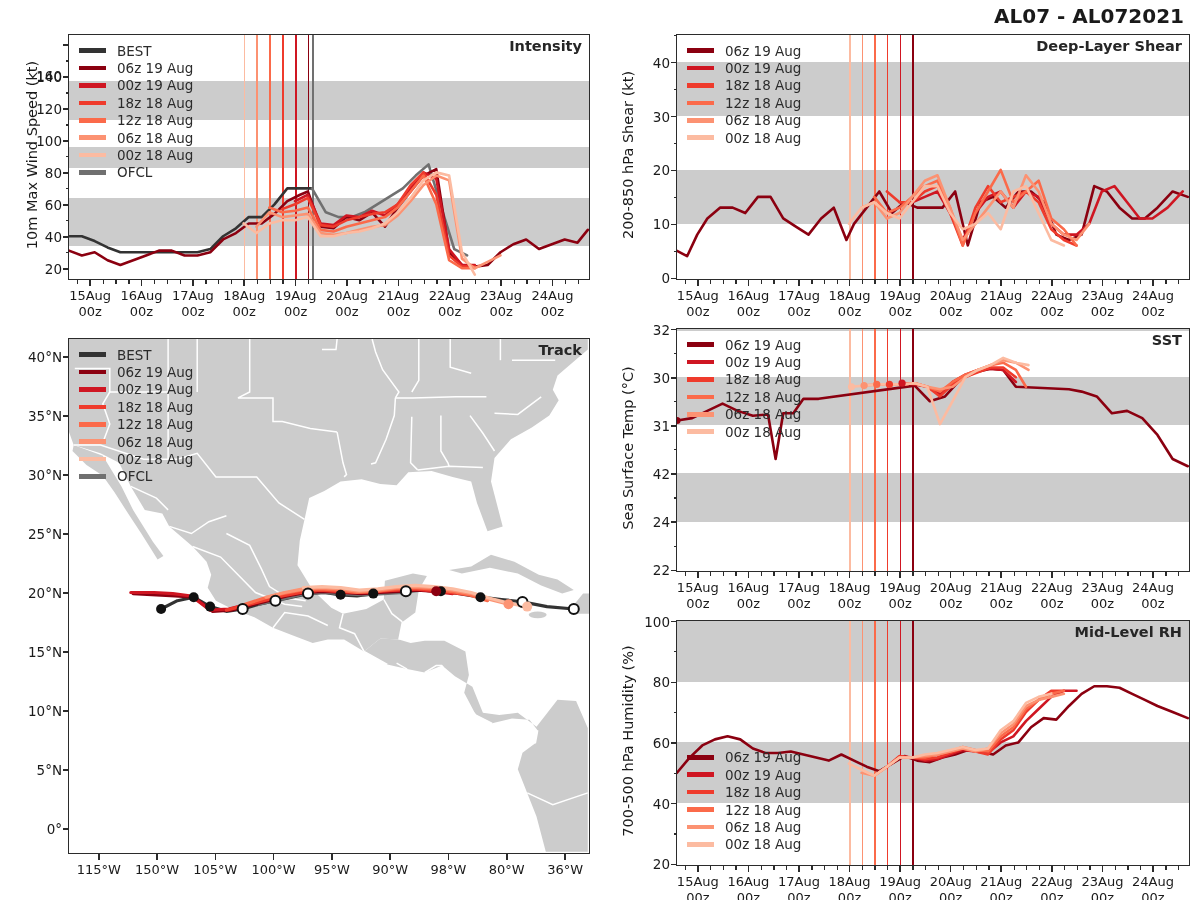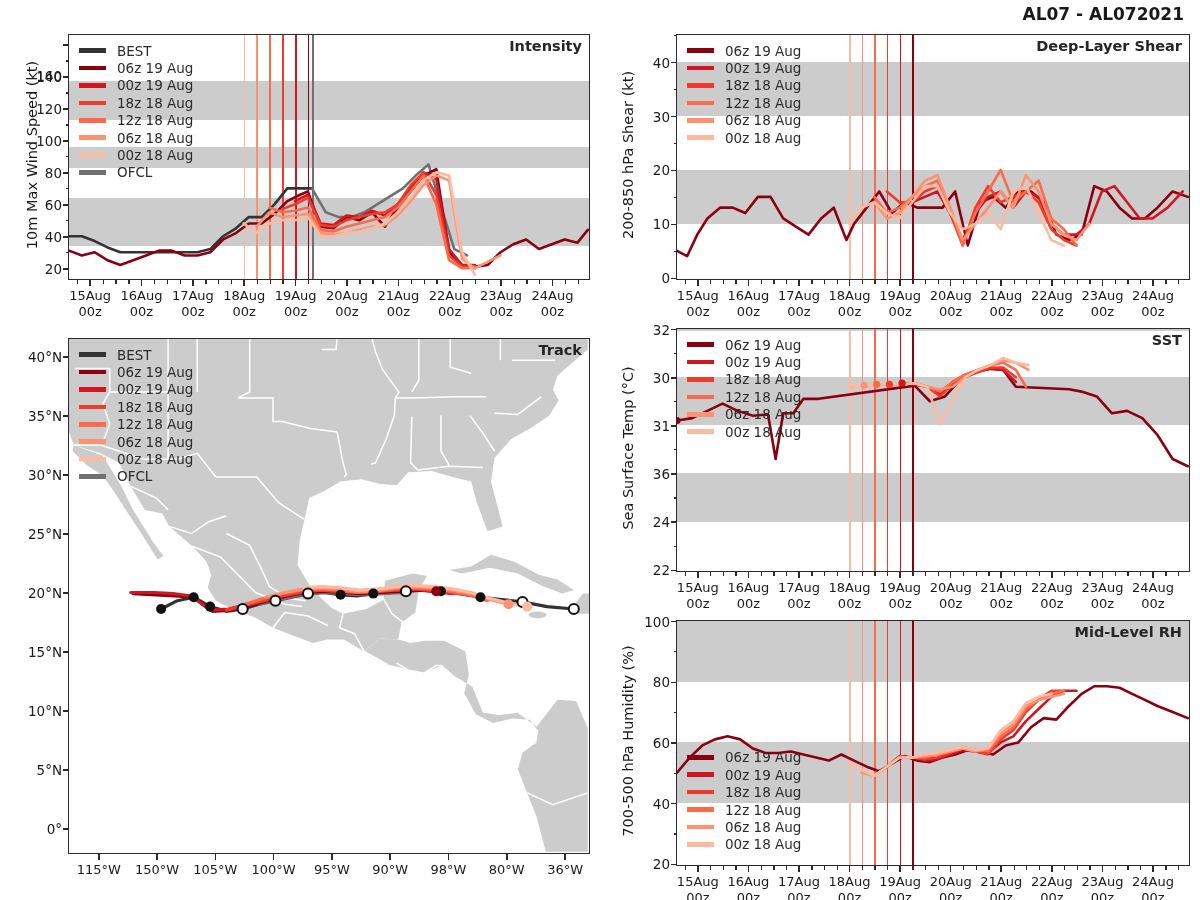--- a/index.html
+++ b/index.html
@@ -14,21 +14,21 @@
   #root { position: relative; width: 1200px; height: 900px; }
 
   
   .hdr-left {
     position: absolute; left: 18px; top: 2px;
     font-size: 21px; font-weight: bold; color: #1a1a1a;
     letter-spacing: -0.2px;
   }
   .hdr-right {
     position: absolute; right: 16px; top: 4px;
-    font-size: 17px; font-weight: bold; color: #1a1a1a;
+    font-size: 20px; font-weight: bold; color: #1a1a1a;
   }
 
   
   .panel { position: absolute; }
   .plotbox {
     position: absolute; left: 0; top: 0; right: 0; bottom: 0;
     border: 1.6px solid #2b2b2b;
     background: #ffffff;
     overflow: hidden;
   }
@@ -388,21 +388,21 @@
             <div class="lgrow">
               <span class="lgline" style="background: rgb(252, 187, 161);"></span>
               <span class="lglab">00z 18 Aug</span>
             </div>
           </div>
         </div>
         <div class="ytick" style="top: 242.4px; right: 514px; width: 64px;">22</div>
         <div class="ytickmark" style="top: 241.6px; left: -5px;"></div>
         <div class="ytick" style="top: 194.24px; right: 514px; width: 64px;">24</div>
         <div class="ytickmark" style="top: 193.44px; left: -5px;"></div>
-        <div class="ytick" style="top: 146.08px; right: 514px; width: 64px;">36</div>
+        <div class="ytick" style="top: 146.08px; right: 514px; width: 64px;">42</div>
         <div class="ytickmark" style="top: 145.28px; left: -5px;"></div>
         <div class="ytick" style="top: 97.92px; right: 514px; width: 64px;">31</div>
         <div class="ytickmark" style="top: 97.12px; left: -5px;"></div>
         <div class="ytick" style="top: 49.76px; right: 514px; width: 64px;">30</div>
         <div class="ytickmark" style="top: 48.96px; left: -5px;"></div>
         <div class="ytick" style="top: 1.6px; right: 514px; width: 64px;">32</div>
         <div class="ytickmark" style="top: 0.8px; left: -5px;"></div>
         <div class="yminor" style="top: 217.52px; left: -2.5px;"></div>
         <div class="yminor" style="top: 169.36px; left: -2.5px;"></div>
         <div class="yminor" style="top: 121.2px; left: -2.5px;"></div>

